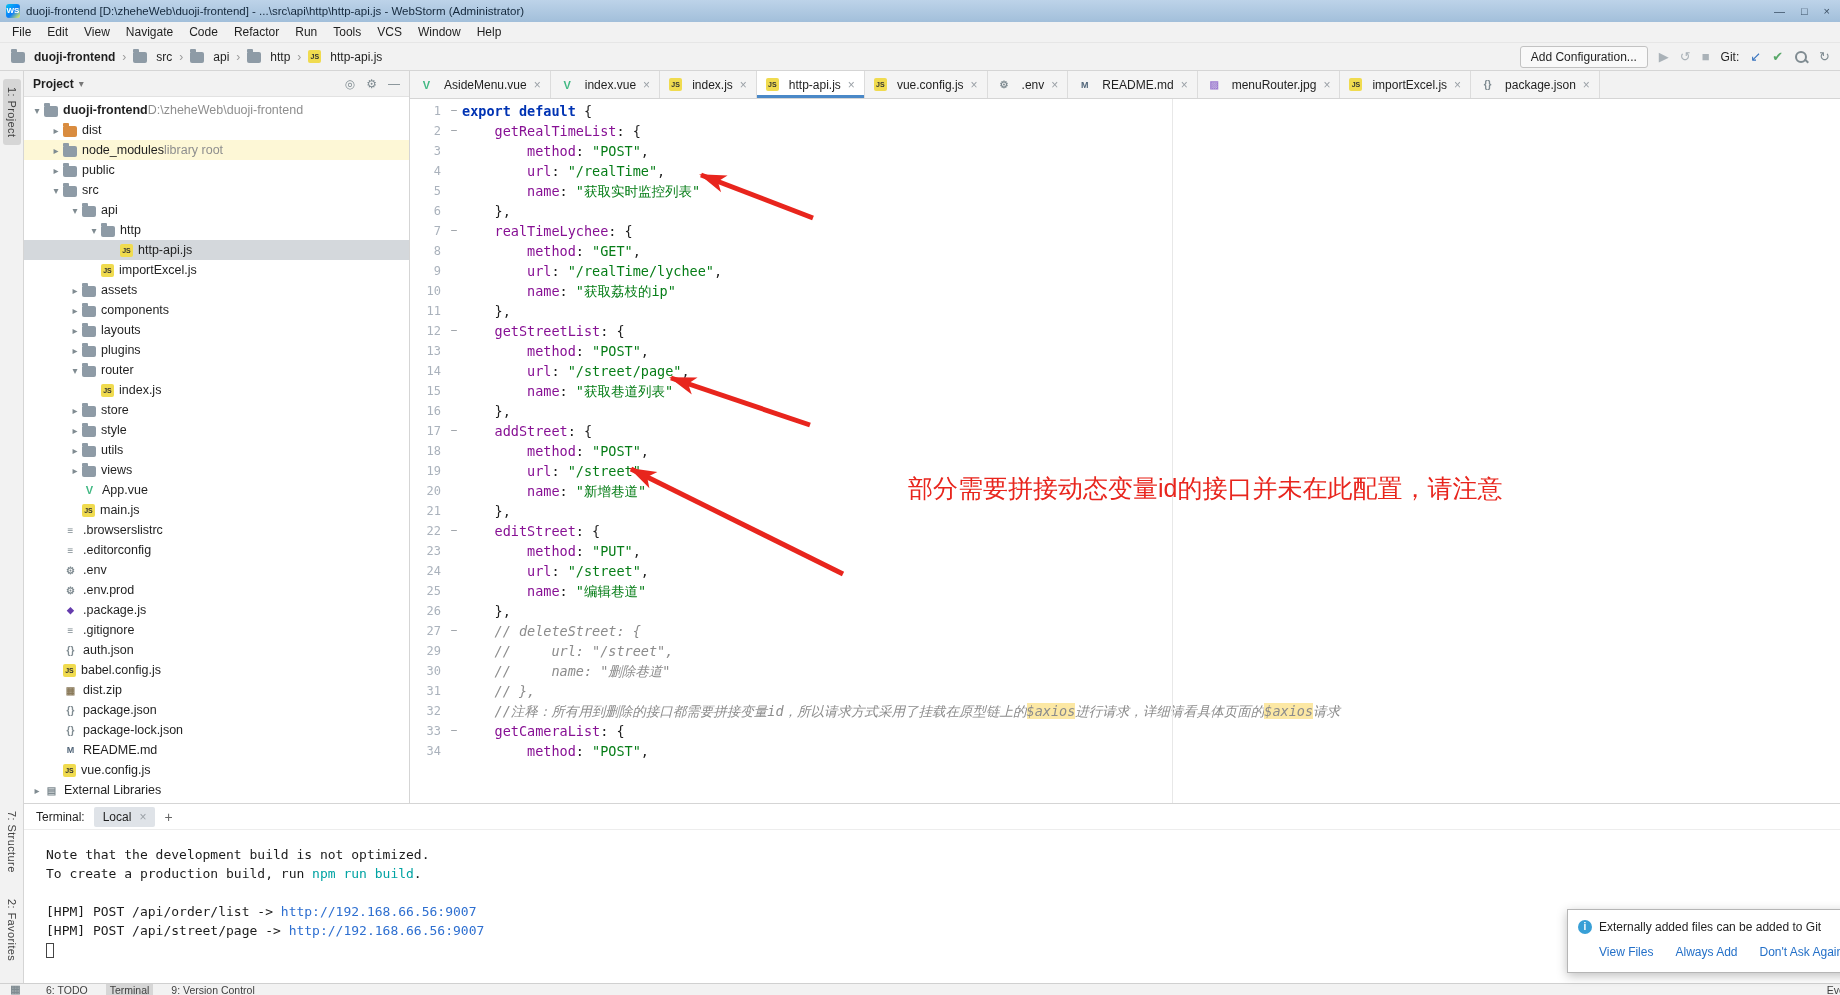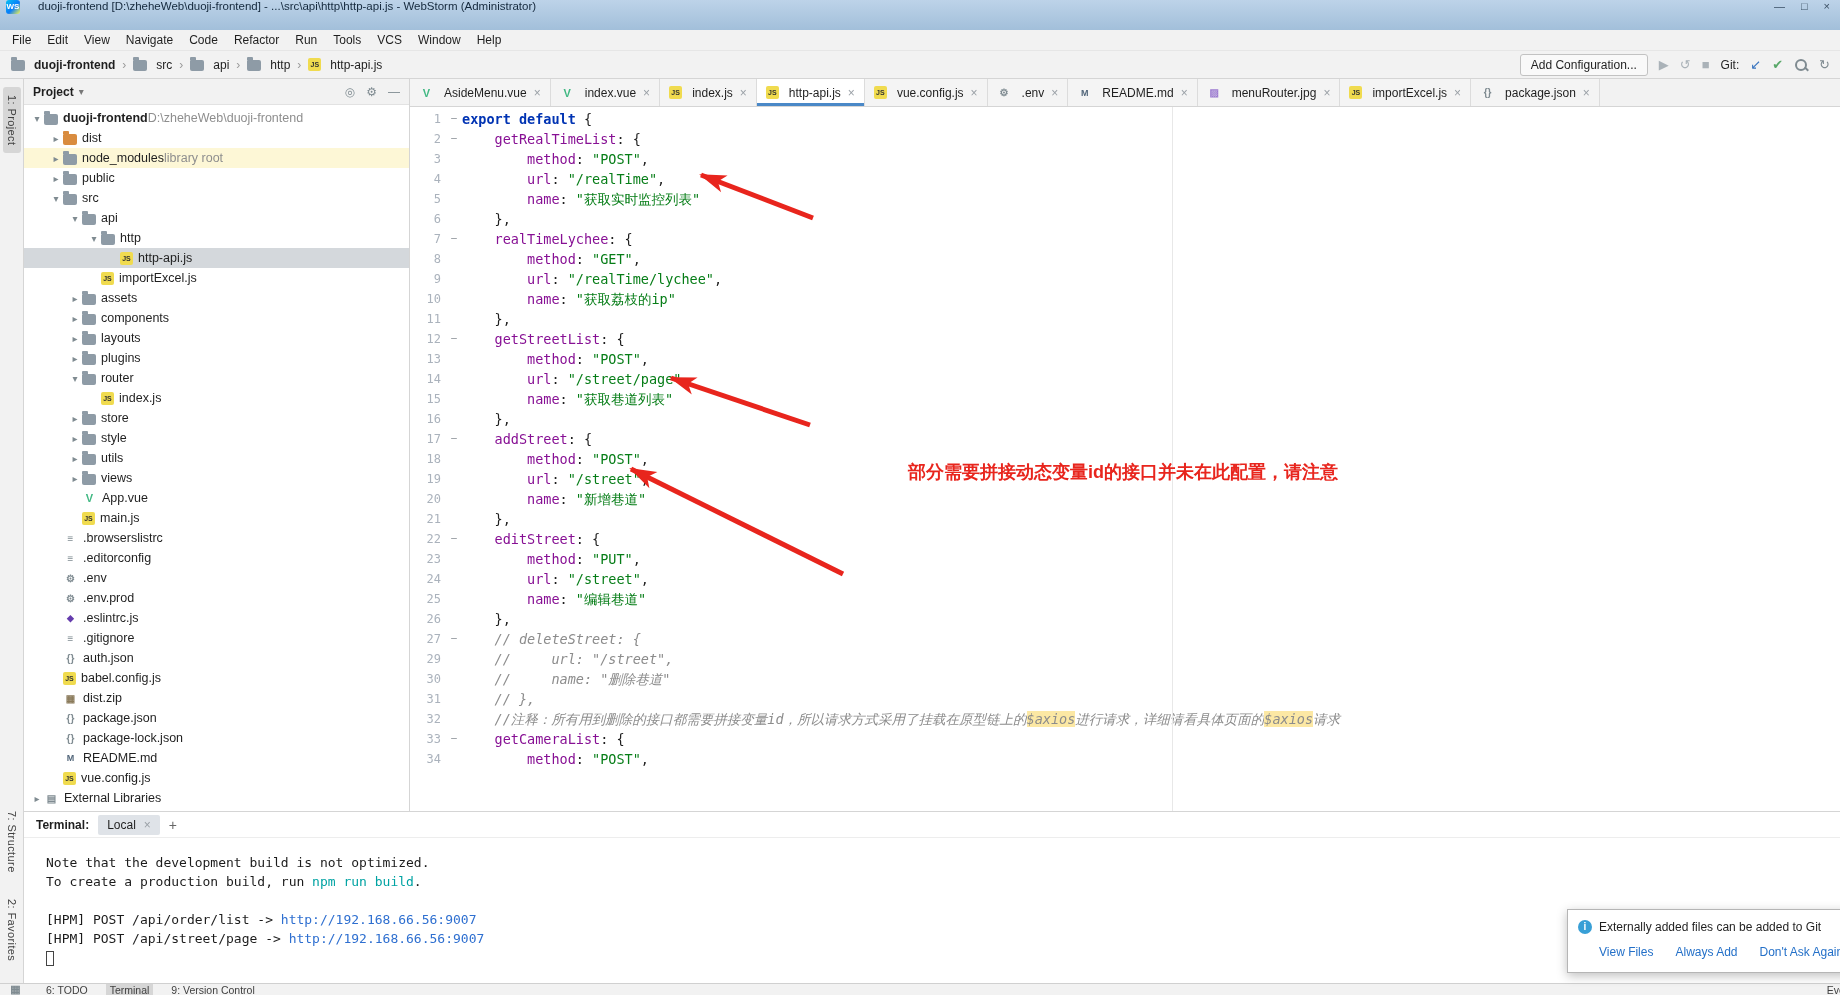--- a/index.html
+++ b/index.html
@@ -1,20 +1,20 @@
 <!DOCTYPE html>
 <html style="--annotation: #e8251d; --keyword: #0033b3; --property: #871094; --string: #067d17; --comment: #8c8c8c; --link: #2e6fd0; --cmd: #00a3a3; --tab_accent: #4A88C7; --selection: #d4d8dc; --library_row: #fdf7d6;"><head>
 <meta charset="utf-8">
 <style>
 *{margin:0;padding:0;box-sizing:border-box}
 html,body{width:1840px;height:995px;overflow:hidden;background:#fff}
 body{font-family:"Liberation Sans",sans-serif;font-size:12px;color:#1f1f1f;position:relative}
 .app{position:absolute;inset:0;display:flex;flex-direction:column}
 
-.titlebar{height:30px;background:linear-gradient(#bdd3e9,#a2bfda);display:flex;align-items:flex-start;padding:0 6px;gap:18px;flex:none}
+.titlebar{height:22px;background:linear-gradient(#bdd3e9,#a2bfda);display:flex;align-items:center;padding:0 6px;gap:6px;flex:none}
 .ws-logo{width:14px;height:14px;border-radius:3px;background:linear-gradient(135deg,#07C3F2,#087CFA 55%,#FCF84A);color:#fff;font-weight:bold;font-size:8px;line-height:14px;text-align:center;flex:none}
 .title-text{font-size:11.5px;color:#14283c;white-space:nowrap}
 .win-controls{margin-left:auto;display:flex;gap:16px;color:#3a4f63;font-size:11px;padding-right:4px}
 
 .menubar{height:21px;background:#f2f2f2;display:flex;align-items:center;padding-left:4px;flex:none;border-bottom:1px solid #e6e6e6}
 .mi{padding:0 8px;line-height:21px}
 
 .navbar{height:28px;background:#f2f2f2;display:flex;align-items:center;padding:0 10px 0 8px;flex:none;border-bottom:1px solid #d5d5d5}
 .crumbs{display:flex;align-items:center;gap:2px;white-space:nowrap}
 .crumb{display:flex;align-items:center;gap:4px;padding:2px 3px}
@@ -77,21 +77,21 @@
 .fold{width:16px;color:#9aa0a6;text-align:center;flex:none;font-size:11px}
 .src{flex:1}
 .tk{color:var(--keyword,#0033b3);font-weight:bold}
 .tp{color:var(--property,#871094)}
 .ts{color:var(--string,#067d17)}
 .tc{color:var(--comment,#8c8c8c);font-style:italic}
 .hlid{background:#fce8a4}
 
 .terminal{flex:1;display:flex;flex-direction:column;border-top:1px solid #d5d5d5;min-height:0;background:#fff}
 .term-header{height:26px;display:flex;align-items:center;gap:9px;padding:0 12px;border-bottom:1px solid #ededed;flex:none}
-.term-label{font-weight:bold}
+.term-label{font-weight:normal}
 .term-tab{display:flex;align-items:center;gap:6px;background:#dfe3e8;padding:3px 9px;border-radius:2px}
 .term-plus{color:#666;font-size:14px}
 .term-body{flex:1;padding:15px 0 0 22px;font-family:"DejaVu Sans Mono",monospace;font-size:13px;line-height:19px;color:#1c1c1c}
 .seg-cmd{color:var(--cmd,#00a3a3)}
 .seg-link{color:var(--link,#2e6fd0);}
 .tcursor{display:inline-block;width:8px;height:15px;border:1px solid #444;vertical-align:middle}
 
 .statusbar{height:12px;background:#f2f2f2;border-top:1px solid #d0d0d0;display:flex;align-items:center;padding:0 8px;font-size:10.5px;color:#3f3f3f;flex:none;overflow:hidden}
 .sb-group{display:flex;align-items:center;gap:14px}
 #sb-right{margin-left:auto;margin-right:-46px}
@@ -99,21 +99,21 @@
 .sbi.active{background:#d6d6d6}
 
 .notification{position:absolute;left:1567px;top:909px;width:300px;height:64px;background:#fff;border:1px solid #b5b5b5;box-shadow:0 3px 10px rgba(0,0,0,.25);padding:10px 10px;z-index:30;overflow:hidden}
 .notif-row1{display:flex;gap:7px;align-items:flex-start;font-size:12px;white-space:nowrap}
 .info-ico{width:14px;height:14px;border-radius:50%;background:#389FD6;color:#fff;font-weight:bold;font-size:10px;line-height:14px;text-align:center;flex:none}
 .notif-links{margin:11px 0 0 21px;display:flex;gap:22px;white-space:nowrap}
 .nlink{color:#2470C8;font-size:12px}
 
 .annot-layer{position:absolute;inset:0;pointer-events:none;z-index:20}
 .arr{stroke:var(--annotation,#e8251d);stroke-width:5}
-.red-note{position:absolute;left:908px;top:460px;color:var(--annotation,#e8251d);font-size:18px;font-weight:700;z-index:21;white-space:nowrap}
+.red-note{position:absolute;left:908px;top:472px;color:var(--annotation,#e8251d);font-size:25px;font-weight:400;z-index:21;white-space:nowrap}
 </style>
 </head>
 <body>
 
 <div class="app">
 
   <div class="titlebar">
     <span class="ws-logo">WS</span>
     <span class="title-text">duoji-frontend [D:\zheheWeb\duoji-frontend] - ...\src\api\http\http-api.js - WebStorm (Administrator)</span>
     <span class="win-controls">
@@ -323,21 +323,21 @@
                 <span class="tlabel">.env</span>
               </span>
               <span class="trow" style="padding-left: 25px;">
                 <span class="chev"></span>
                 <span class="ic gl">⚙</span>
                 <span class="tlabel">.env.prod</span>
               </span>
               <span class="trow" style="padding-left: 25px;">
                 <span class="chev"></span>
                 <span class="ic gl es">◆</span>
-                <span class="tlabel">.eslintrc.js</span>
+                <span class="tlabel">.package.js</span>
               </span>
               <span class="trow" style="padding-left: 25px;">
                 <span class="chev"></span>
                 <span class="ic gl">≡</span>
                 <span class="tlabel">.gitignore</span>
               </span>
               <span class="trow" style="padding-left: 25px;">
                 <span class="chev"></span>
                 <span class="ic gl">{}</span>
                 <span class="tlabel">auth.json</span>

